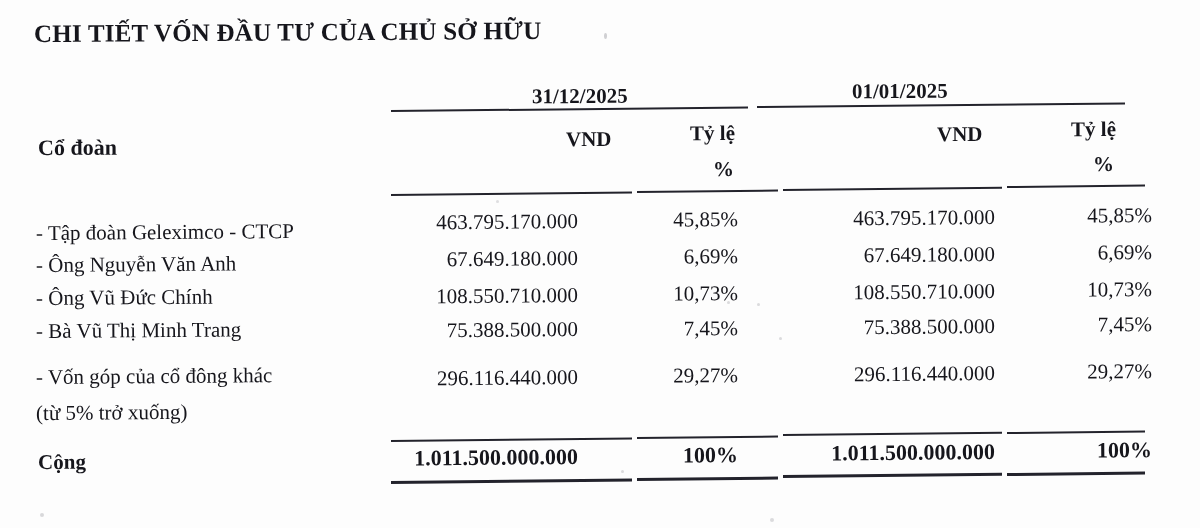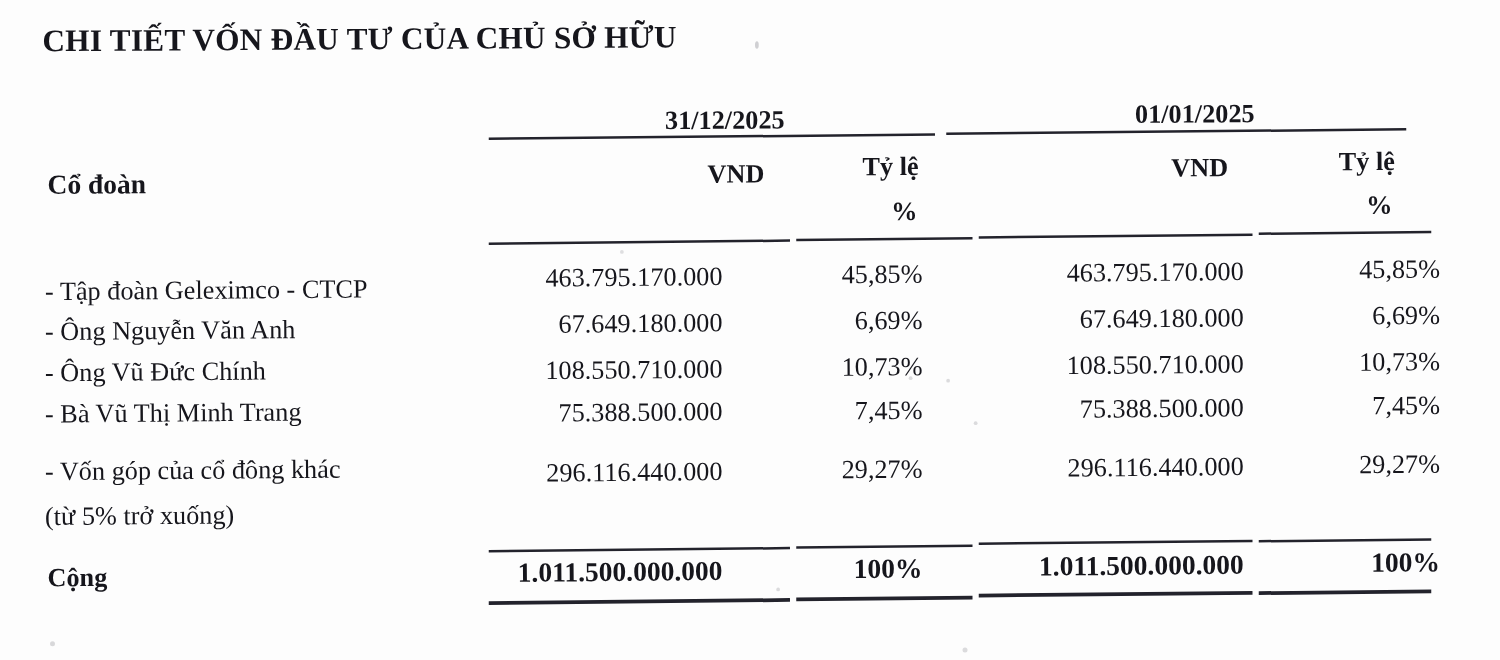--- a/index.html
+++ b/index.html
@@ -132,21 +132,21 @@
   <div class="speck s2"></div>
   <div class="speck s3"></div>
   <div class="speck s4"></div>
   <div class="speck s5"></div>
   <div class="speck s6"></div>
   <div class="speck s7"></div>
   <div class="speck s8"></div>
 
   <div class="col-head date-head" style="left:504px; top:84px; transform:rotate(-0.35deg);margin-left:28px;">31/12/2025</div>
 
-  <div class="col-head date-head" style="left:908px; top:79px; transform:rotate(-0.35deg);text-align:right;">01/01/2025</div>
+  <div class="col-head date-head" style="left:852px; top:79px; transform:rotate(-0.35deg);text-align:right;">01/01/2025</div>
 
   <div class="rule" style="left:391px; top:110px; width:357px; height:2.2px; transform:rotate(-0.55deg);"></div>
   <div class="rule" style="left:757px; top:106px; width:368px; height:2.2px; transform:rotate(-0.55deg);"></div>
 
   <div class="stub-head">Cổ đoàn</div>
 
   <div class="col-head unit-head" style="left:566px; top:127px; transform:rotate(-0.35deg);">VND</div>
 
   <div class="col-head unit-head" style="left:690px; top:121px; transform:rotate(-0.35deg);">Tỷ lệ</div>
 

